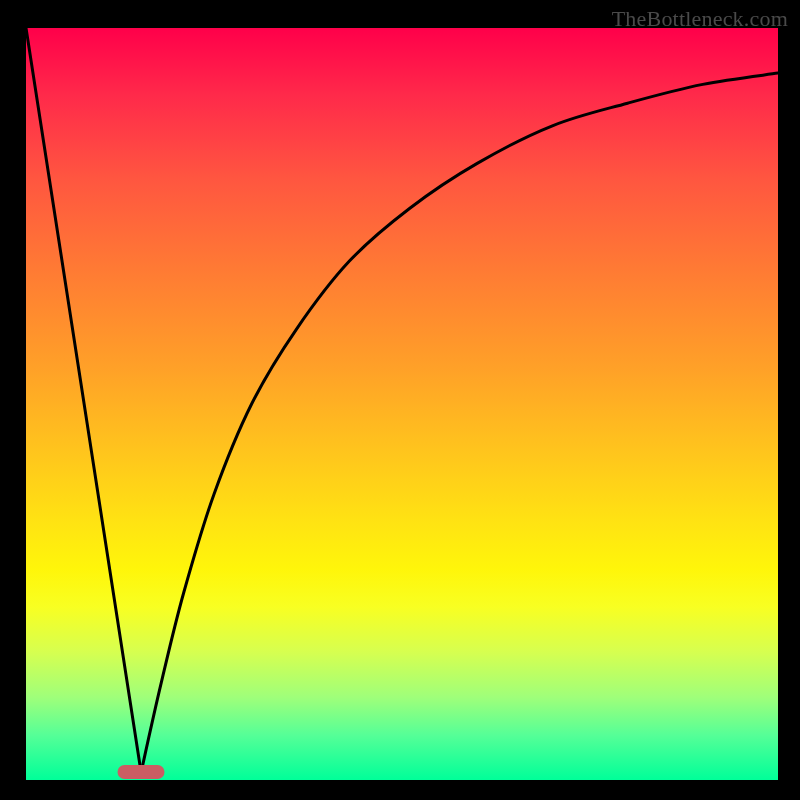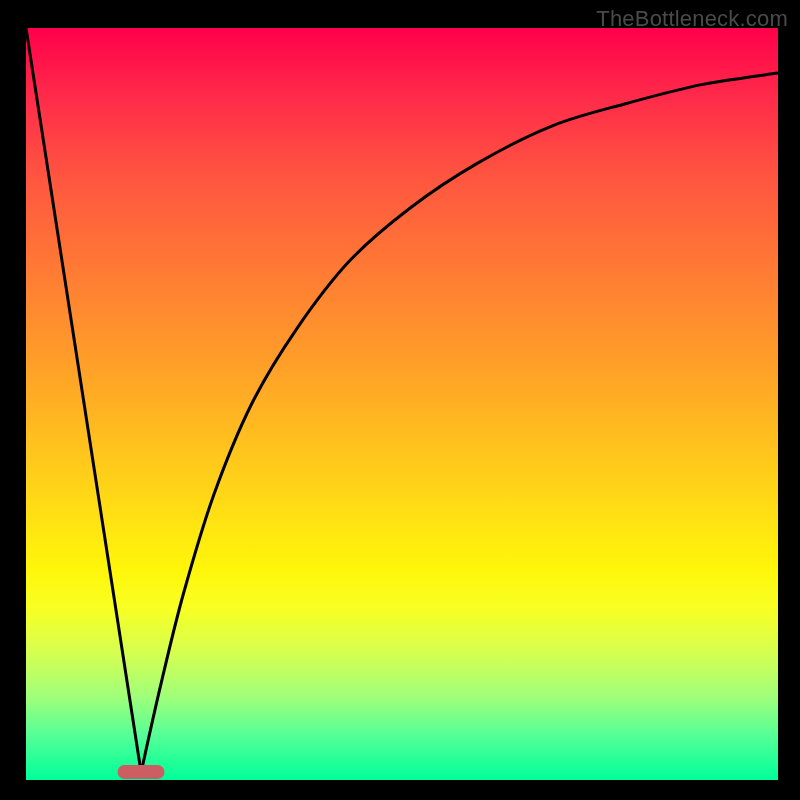--- a/index.html
+++ b/index.html
@@ -19,20 +19,21 @@
   }
   .watermark {
     position: absolute;
     top: 6px;
     right: 12px;
     color: #4a4a4a;
     font-size: 22px;
     font-weight: 500;
     letter-spacing: 0.2px;
     z-index: 10;
+    font-family: Liberation Serif, serif;
   }
   .plot {
     position: absolute;
     left: 26px;
     top: 28px;
     width: 752px;
     height: 752px;
     background: linear-gradient(
       to bottom,
       #ff004a 0%,

